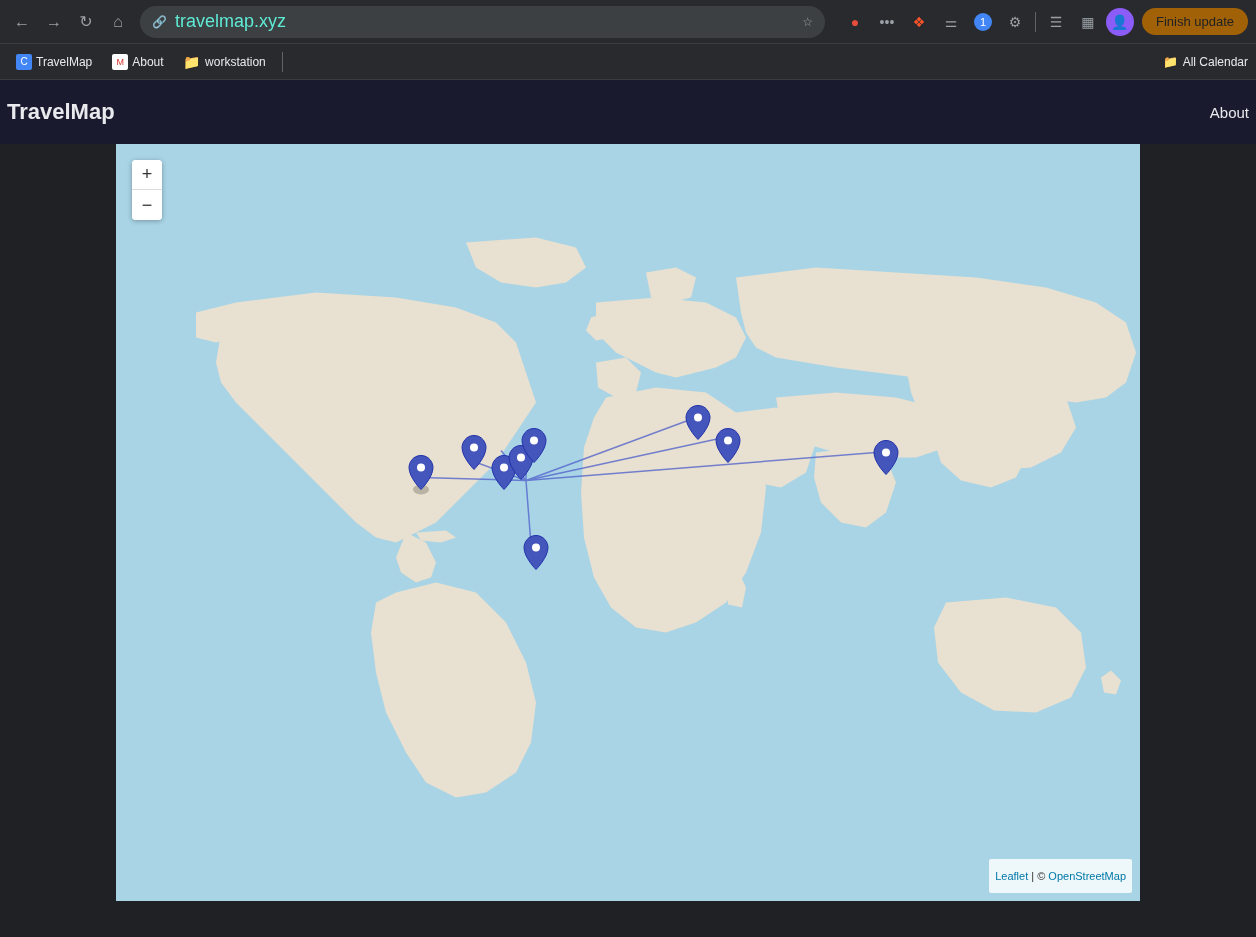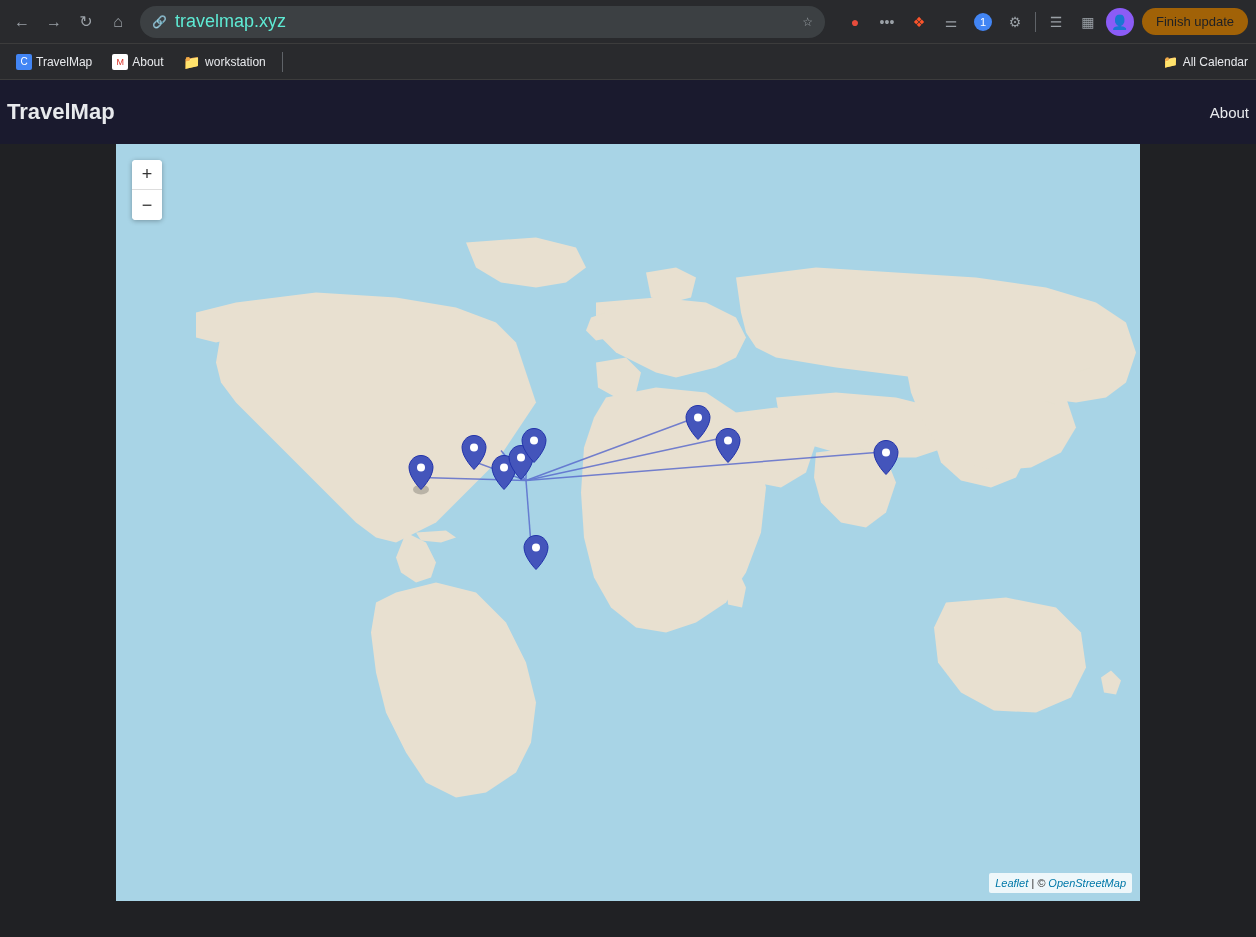--- a/index.html
+++ b/index.html
@@ -113,23 +113,22 @@
       cursor: pointer; display: flex; align-items: center; justify-content: center;
       border-bottom: 1px solid #ddd;
     }
     .map-ctrl-btn:last-child { border-bottom: none; }
 
     
     .map-attribution {
       position: absolute;
       bottom: 8px; right: 8px;
       background: rgba(255,255,255,0.8);
-      padding: 4px 6px; font-size: 11px; color: #333;
+      padding: 11px 6px; font-size: 11px; color: #333;
       border-radius: 2px;
-      font-style: italic;
     }
   </style>
 </head>
 <body>
 
 <div class="browser-bar">
   <div class="nav-buttons">
     <button class="nav-btn">←</button>
     <button class="nav-btn">→</button>
     <button class="nav-btn">↻</button>

